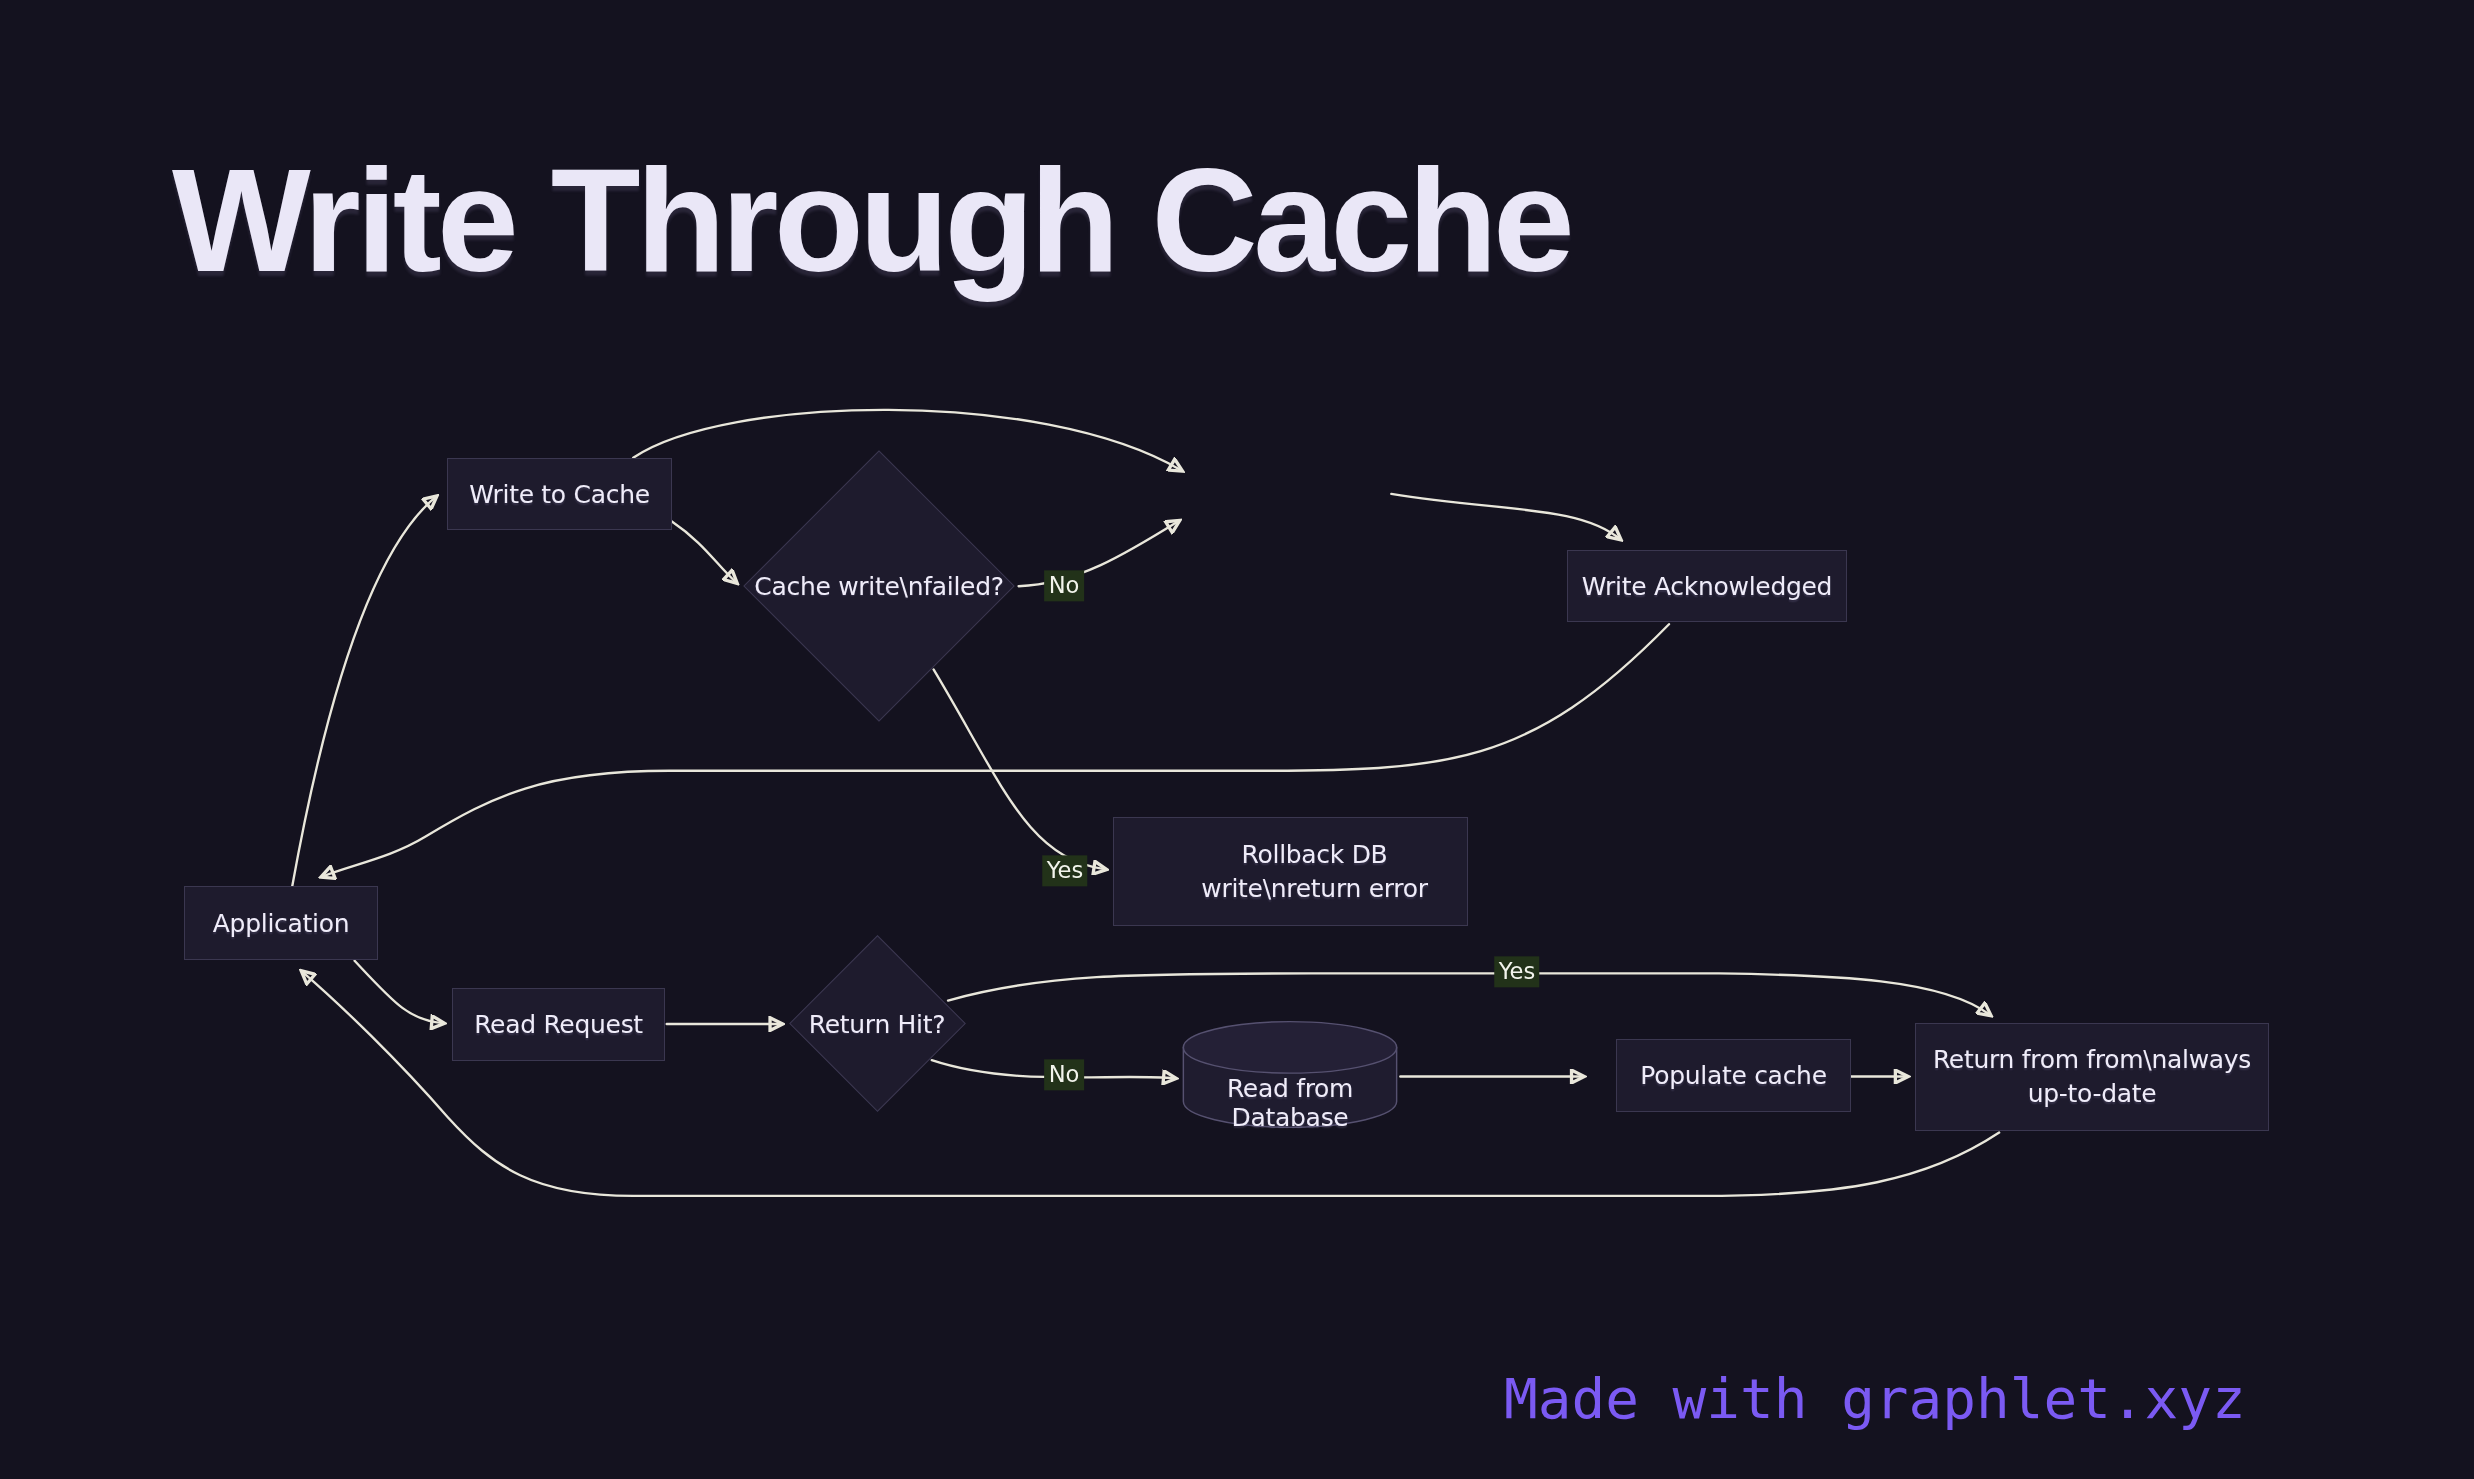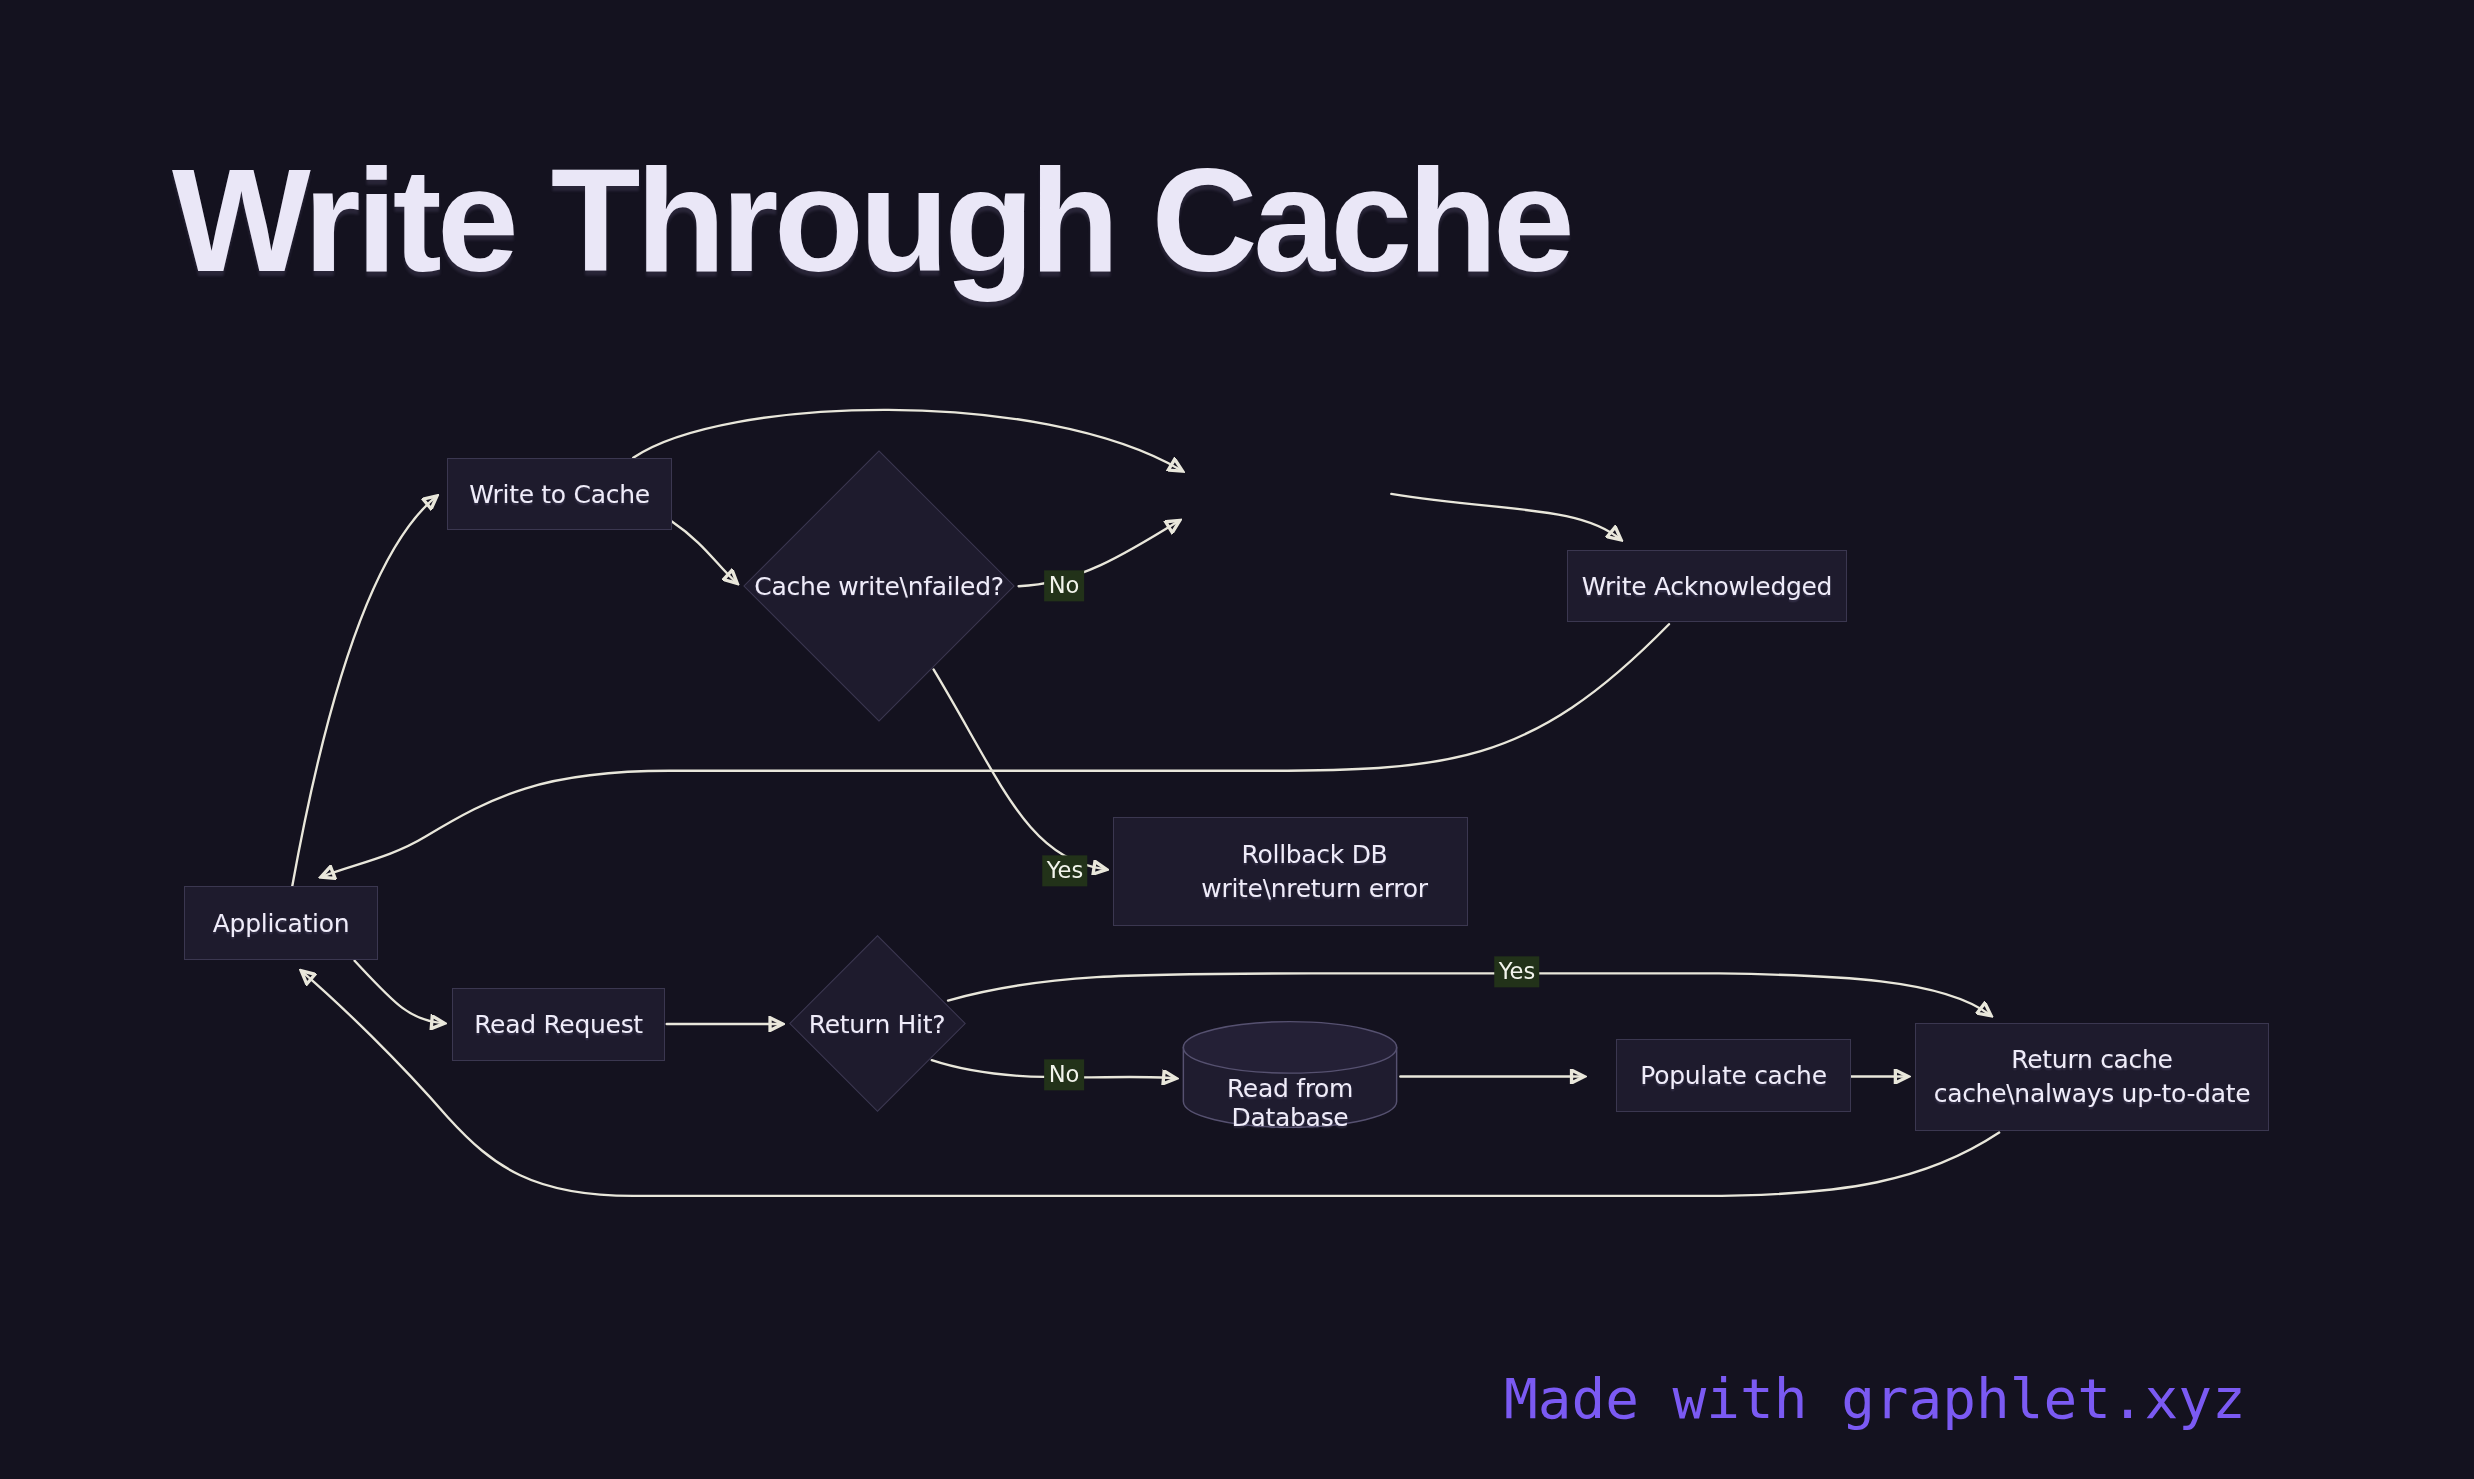--- a/index.html
+++ b/index.html
@@ -85,21 +85,21 @@
 
   <div class="node" style="left:452px;top:988px;width:213px;height:73px;">
     <span>Read Request</span>
   </div>
 
   <div class="node" style="left:1591px;top:1039px;width:235px;height:73px;margin-left:25px;">
     <span>Populate cache</span>
   </div>
 
   <div class="node" style="left:1915px;top:1023px;width:354px;height:108px;">
-    <span class="multiline" style="max-width:326px;">Return cache cache\nalways up-to-date</span>
+    <span class="multiline" style="max-width:326px;">Return from from\nalways up-to-date</span>
   </div>
 
   <div class="diamond" style="left:783px;top:490px;width:192px;height:192px;"></div>
   <div class="diamond-label" style="left:879px;top:586px;">Cache write\nfailed?</div>
 
   <div class="diamond" style="left:815px;top:961px;width:125px;height:125px;"></div>
   <div class="diamond-label" style="left:877px;top:1024px;">Return Hit?</div>
 
 
   <div class="cyl" style="left:1182px;top:1020px;width:216px;height:109px;">

